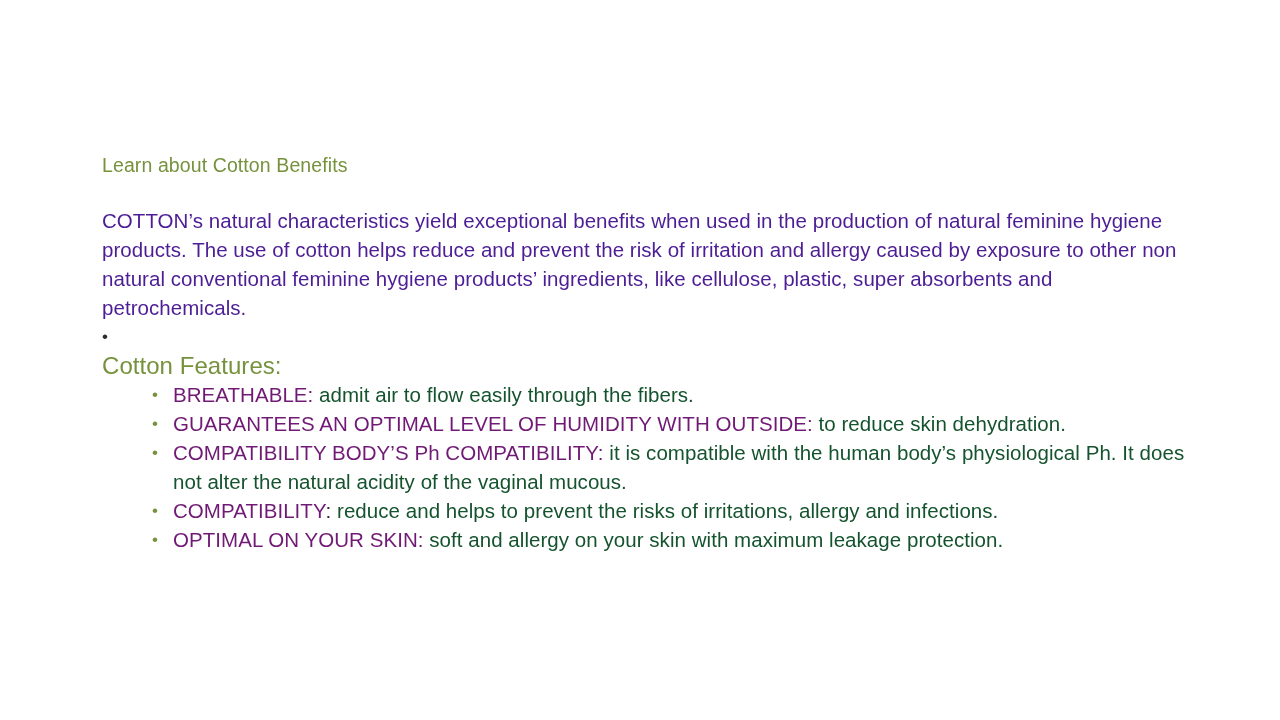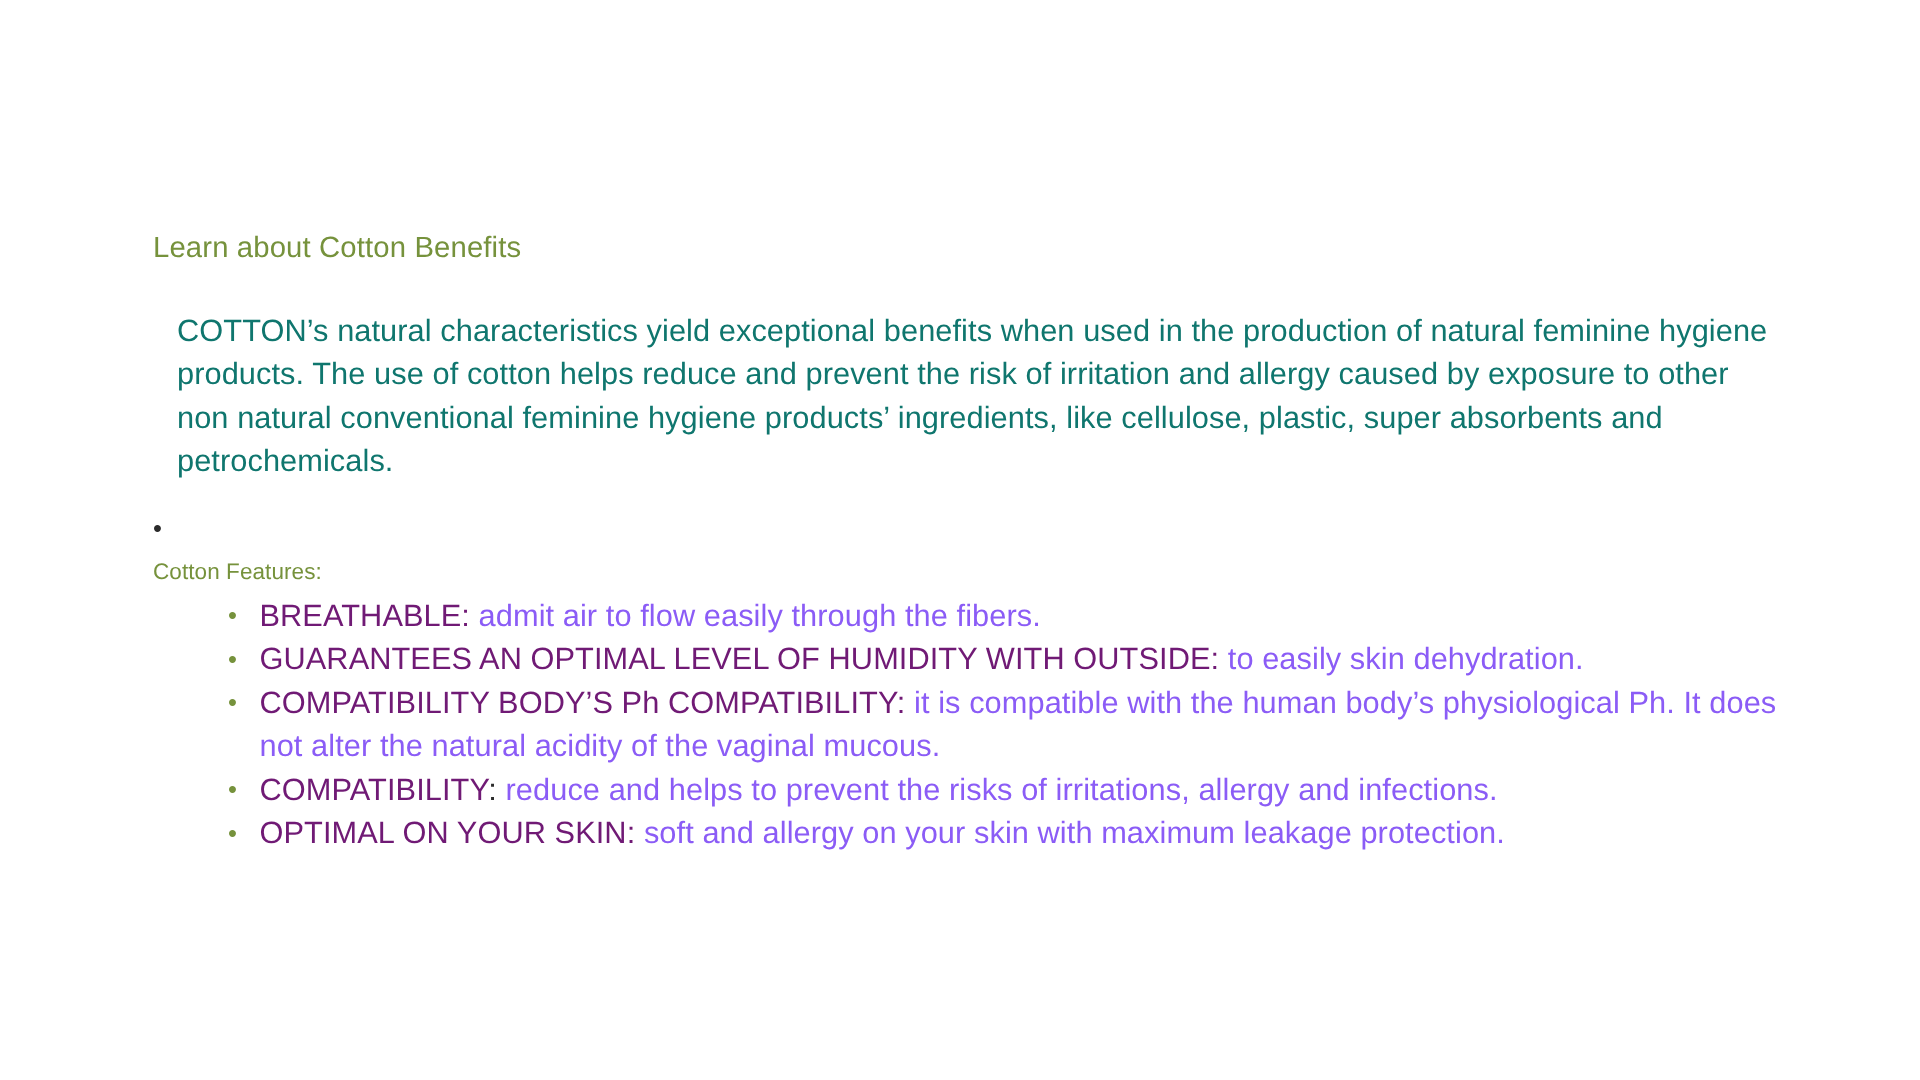--- a/index.html
+++ b/index.html
@@ -27,41 +27,41 @@
   }
   .heading {
     color: #76923c;
     font-size: 19.5px;
     line-height: 30px;
     letter-spacing: 0.1px;
     margin: 0 0 26px 0;
     white-space: nowrap;
   }
   .para {
-    color: #0f766e;
+    color: #4c1d95;
     font-size: 20.5px;
     line-height: 29px;
-    margin: 16px;
+    margin: 0;
     letter-spacing: 0.05px;
   }
   .lone-bullet {
     color: #2b2b2b;
     font-size: 20.5px;
     line-height: 29px;
     margin: 0;
   }
   .lone-bullet .dot {
     display: inline-block;
     font-size: 17px;
     line-height: 29px;
     vertical-align: top;
   }
   .features-label {
     color: #76923c;
-    font-size: 15px;
+    font-size: 24px;
     line-height: 29px;
     margin: 0;
     letter-spacing: 0.05px;
   }
   ul.feature-list {
     list-style: none;
     margin: 0;
     padding: 0;
   }
   ul.feature-list li {
@@ -80,21 +80,21 @@
     font-size: 17px;
     line-height: 29px;
   }
   .term {
     color: #701a75;
   }
   .term-colon-dark {
     color: #2b2b2b;
   }
   .desc {
-    color: #8b5cf6;
+    color: #14532d;
     text-align: right;
   }
 </style>
 </head>
 <body>
 
 <div class="slide">
   <div class="content">
 
     <div class="heading">Learn about Cotton Benefits</div>
@@ -102,20 +102,20 @@
     <p class="para">COTTON’s natural characteristics yield exceptional benefits when used in the production of natural feminine hygiene products. The use of cotton helps reduce and prevent the risk of irritation and allergy caused by exposure to other non natural conventional feminine hygiene products’ ingredients, like cellulose, plastic, super absorbents and petrochemicals.</p>
 
     <div class="lone-bullet">
       <span class="dot">•</span>
     </div>
 
     <div class="features-label">Cotton Features:</div>
 
     <ul class="feature-list" id="feature-list">
     <li><span class="bullet">•</span><span class="term">BREATHABLE</span><span class="term">:</span><span class="desc"> admit air to flow easily through the fibers.</span></li>
-        <li><span class="bullet">•</span><span class="term">GUARANTEES AN OPTIMAL LEVEL OF HUMIDITY WITH OUTSIDE</span><span class="term">:</span><span class="desc"> to easily skin dehydration.</span></li>
+        <li><span class="bullet">•</span><span class="term">GUARANTEES AN OPTIMAL LEVEL OF HUMIDITY WITH OUTSIDE</span><span class="term">:</span><span class="desc"> to reduce skin dehydration.</span></li>
         <li><span class="bullet">•</span><span class="term">COMPATIBILITY BODY’S Ph COMPATIBILITY</span><span class="term">:</span><span class="desc"> it is compatible with the human body’s physiological Ph. It does not alter the natural acidity of the vaginal mucous.</span></li>
         <li><span class="bullet">•</span><span class="term">COMPATIBILITY</span><span class="term-colon-dark">:</span><span class="desc"> reduce and helps to prevent the risks of irritations, allergy and infections.</span></li>
         <li><span class="bullet">•</span><span class="term">OPTIMAL ON YOUR SKIN</span><span class="term">:</span><span class="desc"> soft and allergy on your skin with maximum leakage protection.</span></li>
       </ul>
 
   </div>
 </div>
 
 </body></html>

